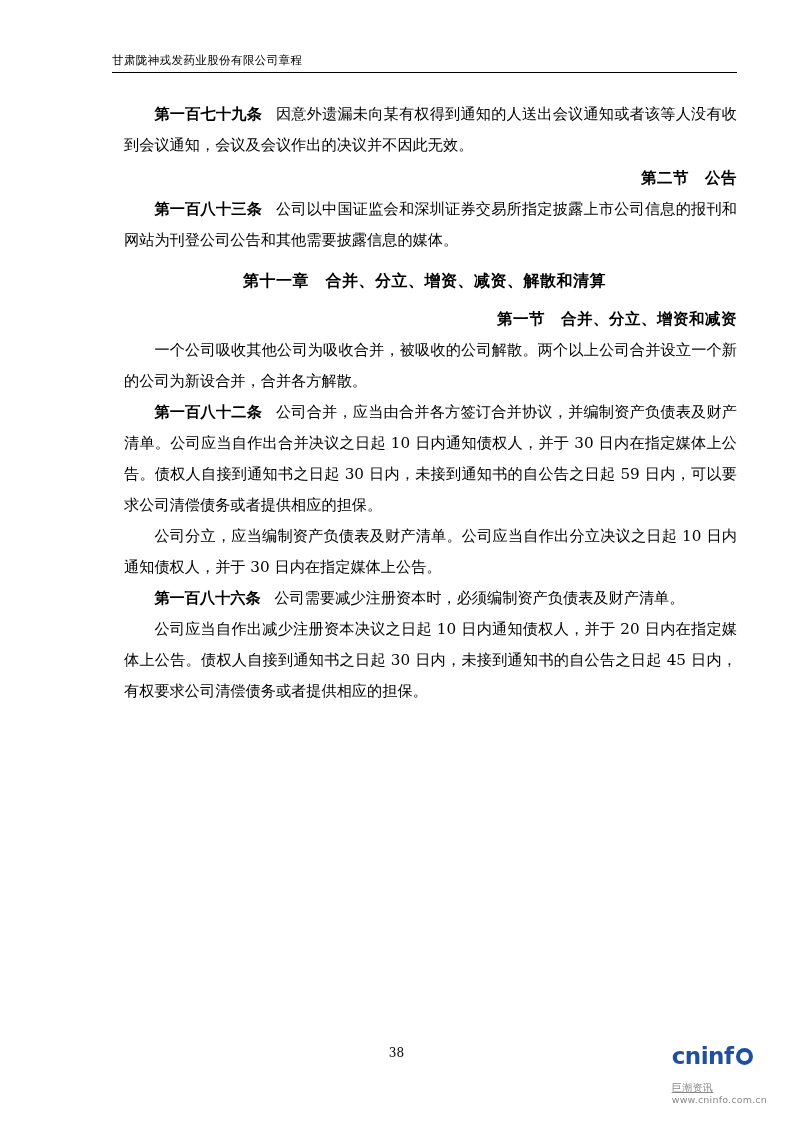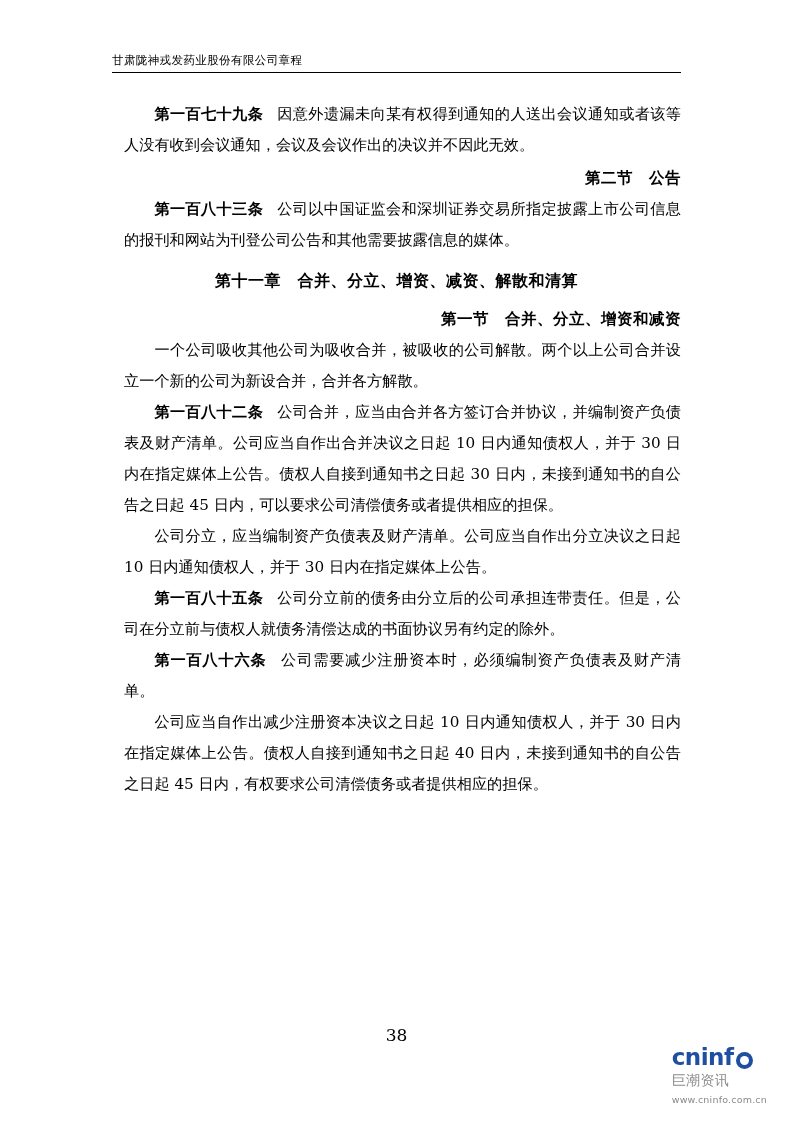--- a/index.html
+++ b/index.html
@@ -14,21 +14,21 @@
     font-family: "DejaVu Serif", "Liberation Serif", serif;
     color: #000000;
     overflow: hidden;
   }
   .page {
     position: absolute;
     left: 0; top: 0;
     width: 793px;
     height: 1122px;
     box-sizing: border-box;
-    padding: 52px 112px 40px 112px;
+    padding: 52px 56px 40px 112px;
   }
   
   .header {
     font-size: 11.5px;
     line-height: 1.4;
     letter-spacing: 0.4px;
     padding-bottom: 4px;
     border-bottom: 1.2px solid #000;
     margin-bottom: 26px;
     white-space: nowrap;
@@ -66,35 +66,35 @@
     text-align: right;
     font-weight: bold;
     font-size: 15.5px;
     line-height: 33px;
     letter-spacing: 0.5px;
   }
   .pagenum {
     position: absolute;
     left: 0;
     right: 0;
-    bottom: 77px;
+    bottom: 62px;
     text-align: center;
-    font-size: 17px;
+    font-size: 12px;
   }
   
   .logo {
     position: absolute;
     right: 26px;
     bottom: 18px;
     text-align: left;
     line-height: 1;
   }
   .logo-row {
     display: flex;
-    align-items: flex-end;
+    align-items: center;
   }
   .logo-mark {
     width: 17px;
     height: 17px;
     border-radius: 50%;
     background: #1f4fa0;
     position: relative;
     margin-left: 3px;
   }
   .logo-mark::after {
@@ -108,30 +108,31 @@
     background: #ffffff;
   }
   .logo-word {
     font-family: "DejaVu Sans", "Liberation Sans", sans-serif;
     font-size: 23px;
     font-weight: bold;
     color: #1f4fa0;
     letter-spacing: -0.5px;
   }
   .logo-sub {
-    font-size: 14px;
+    font-size: 10px;
     color: #8a8a8a;
-    margin-top: 4px;
+    margin-top: 15px;
     letter-spacing: 0.4px;
+    text-decoration: underline;
   }
   .logo-url {
     font-family: "DejaVu Sans", "Liberation Sans", sans-serif;
     font-size: 9.5px;
     color: #8a8a8a;
-    margin-top: 8px;
+    margin-top: 2px;
     letter-spacing: 0.2px;
   }
 </style>
 </head>
 <body>
 
 <div class="page">
 
   <div class="header">甘肃陇神戎发药业股份有限公司章程</div>
 
@@ -143,31 +144,30 @@
 
     <p class="para"><span class="lead">第一百八十三条</span><span class="lead-gap"></span><span>公司以中国证监会和深圳证券交易所指定披露上市公司信息的报刊和网站为刊登公司公告和其他需要披露信息的媒体。</span></p>
 
     <p class="chapter-title">第十一章　合并、分立、增资、减资、解散和清算</p>
 
     <p class="section-title">第一节　合并、分立、增资和减资</p>
 
 
     <p class="para">一个公司吸收其他公司为吸收合并，被吸收的公司解散。两个以上公司合并设立一个新的公司为新设合并，合并各方解散。</p>
 
-    <p class="para"><span class="lead">第一百八十二条</span><span class="lead-gap"></span><span>公司合并，应当由合并各方签订合并协议，并编制资产负债表及财产清单。公司应当自作出合并决议之日起 10 日内通知债权人，并于 30 日内在指定媒体上公告。债权人自接到通知书之日起 30 日内，未接到通知书的自公告之日起 45 日内，可以要求公司清偿债务或者提供相应的担保。</span></p>
+    <p class="para"><span class="lead">第一百八十二条</span><span class="lead-gap"></span><span>公司合并，应当由合并各方签订合并协议，并编制资产负债表及财产清单。公司应当自作出合并决议之日起 10 日内通知债权人，并于 30 日内在指定媒体上公告。债权人自接到通知书之日起 30 日内，未接到通知书的自公告之日起 59 日内，可以要求公司清偿债务或者提供相应的担保。</span></p>
 
 
 
     <p class="para">公司分立，应当编制资产负债表及财产清单。公司应当自作出分立决议之日起 10 日内通知债权人，并于 30 日内在指定媒体上公告。</p>
 
-    <p class="para"><span class="lead">第一百八十五条</span><span class="lead-gap"></span><span>公司分立前的债务由分立后的公司承担连带责任。但是，公司在分立前与债权人就债务清偿达成的书面协议另有约定的除外。</span></p>
 
     <p class="para"><span class="lead">第一百八十六条</span><span class="lead-gap"></span><span>公司需要减少注册资本时，必须编制资产负债表及财产清单。</span></p>
 
-    <p class="para">公司应当自作出减少注册资本决议之日起 10 日内通知债权人，并于 30 日内在指定媒体上公告。债权人自接到通知书之日起 40 日内，未接到通知书的自公告之日起 45 日内，有权要求公司清偿债务或者提供相应的担保。</p>
+    <p class="para">公司应当自作出减少注册资本决议之日起 10 日内通知债权人，并于 20 日内在指定媒体上公告。债权人自接到通知书之日起 30 日内，未接到通知书的自公告之日起 45 日内，有权要求公司清偿债务或者提供相应的担保。</p>
 
 
   </div>
 
   <div class="pagenum">38</div>
 
   <div class="logo">
     <div class="logo-row">
       <span class="logo-word">cninf</span>
       <span class="logo-mark"></span>

